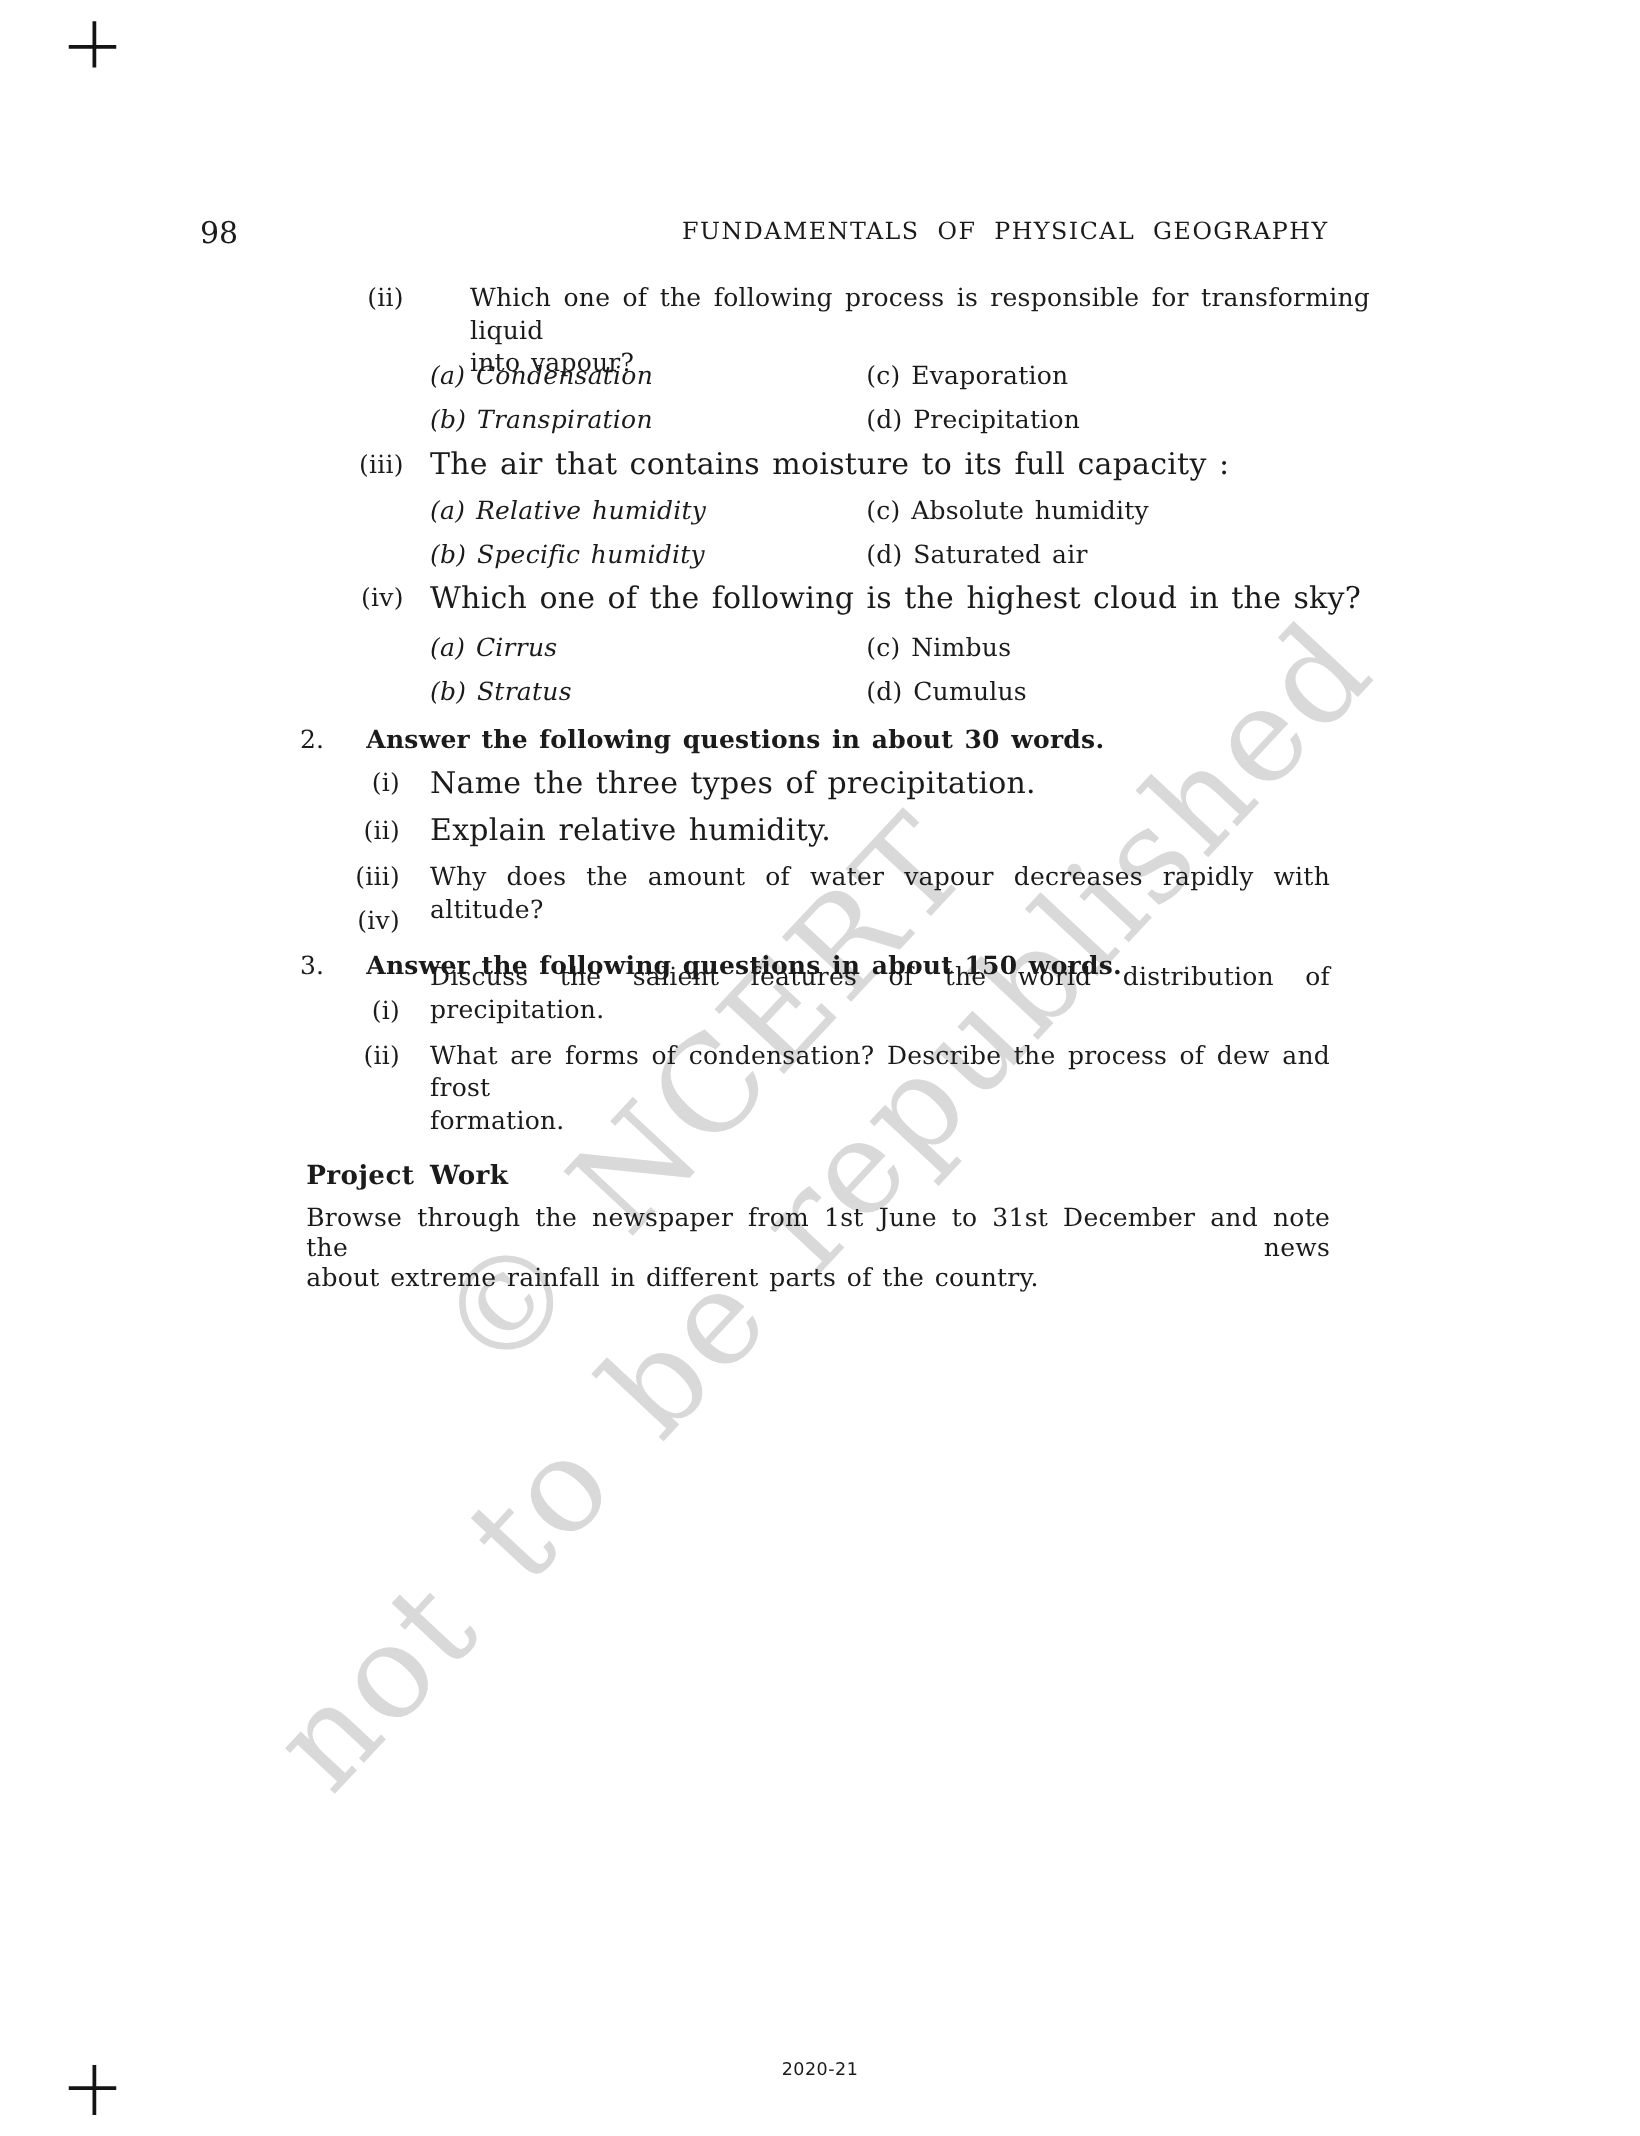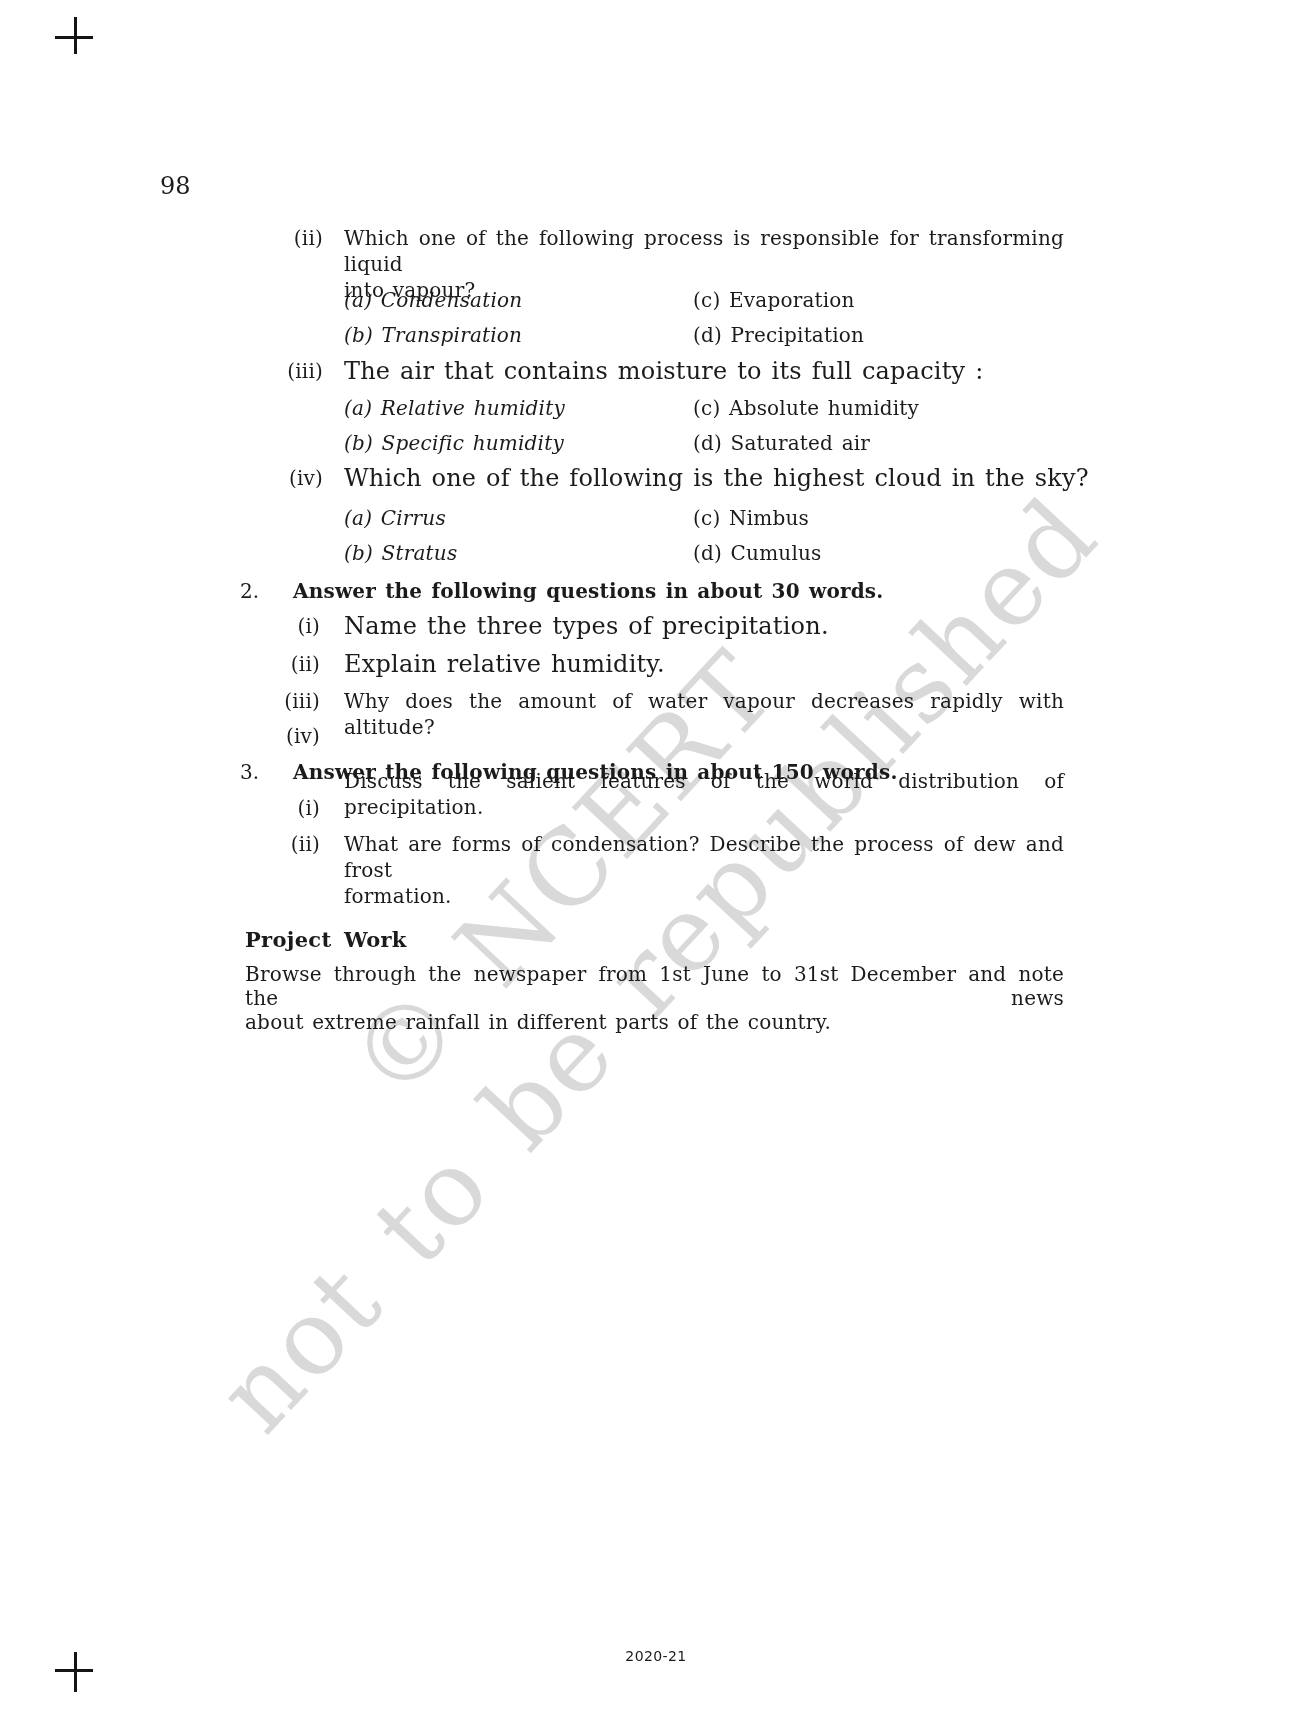--- a/index.html
+++ b/index.html
@@ -47,23 +47,24 @@
     <div>© NCERT</div>
     <div>not to be republished</div>
   </div>
 
   <div class="mark" style="left:55px;top:36px;width:38px;height:3px;"></div>
   <div class="mark" style="left:74px;top:17px;width:3px;height:37px;"></div>
   <div class="mark" style="left:55px;top:1669px;width:38px;height:3px;"></div>
   <div class="mark" style="left:74px;top:1652px;width:3px;height:40px;"></div>
 
   <div class="pageno">98</div>
+  <div class="runhead">FUNDAMENTALS OF PHYSICAL GEOGRAPHY</div>
 
   <div class="qlabel" style="top:225px;">(ii)</div>
-  <div class="para" style="top:225px;">
+  <div class="para" style="top:225px;margin-left:32px;">
     <div class="stretch">Which one of the following process is responsible for transforming liquid</div>
     <div>into vapour?</div>
   </div>
   <div class="row" style="top:287px;">
     <span class="c1"><span>(a)</span> <span>Condensation</span></span>
     <span class="c2"><span>(c)</span> <span>Evaporation</span></span>
   </div>
   <div class="row" style="top:322px;">
     <span class="c1"><span>(b)</span> <span>Transpiration</span></span>
     <span class="c2"><span>(d)</span> <span>Precipitation</span></span>

